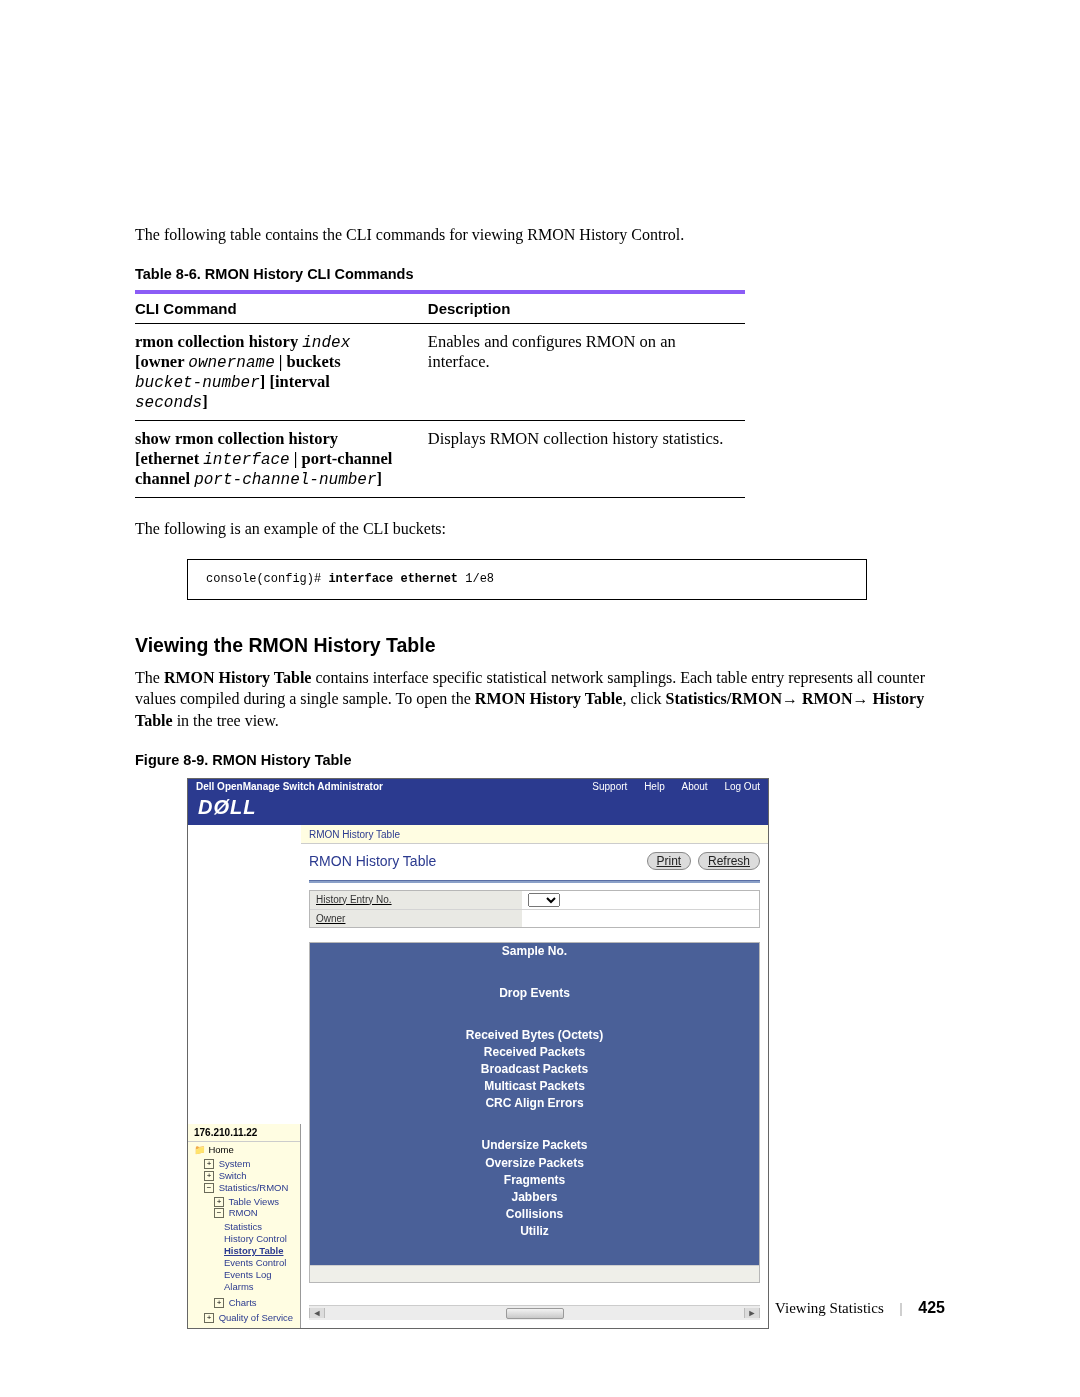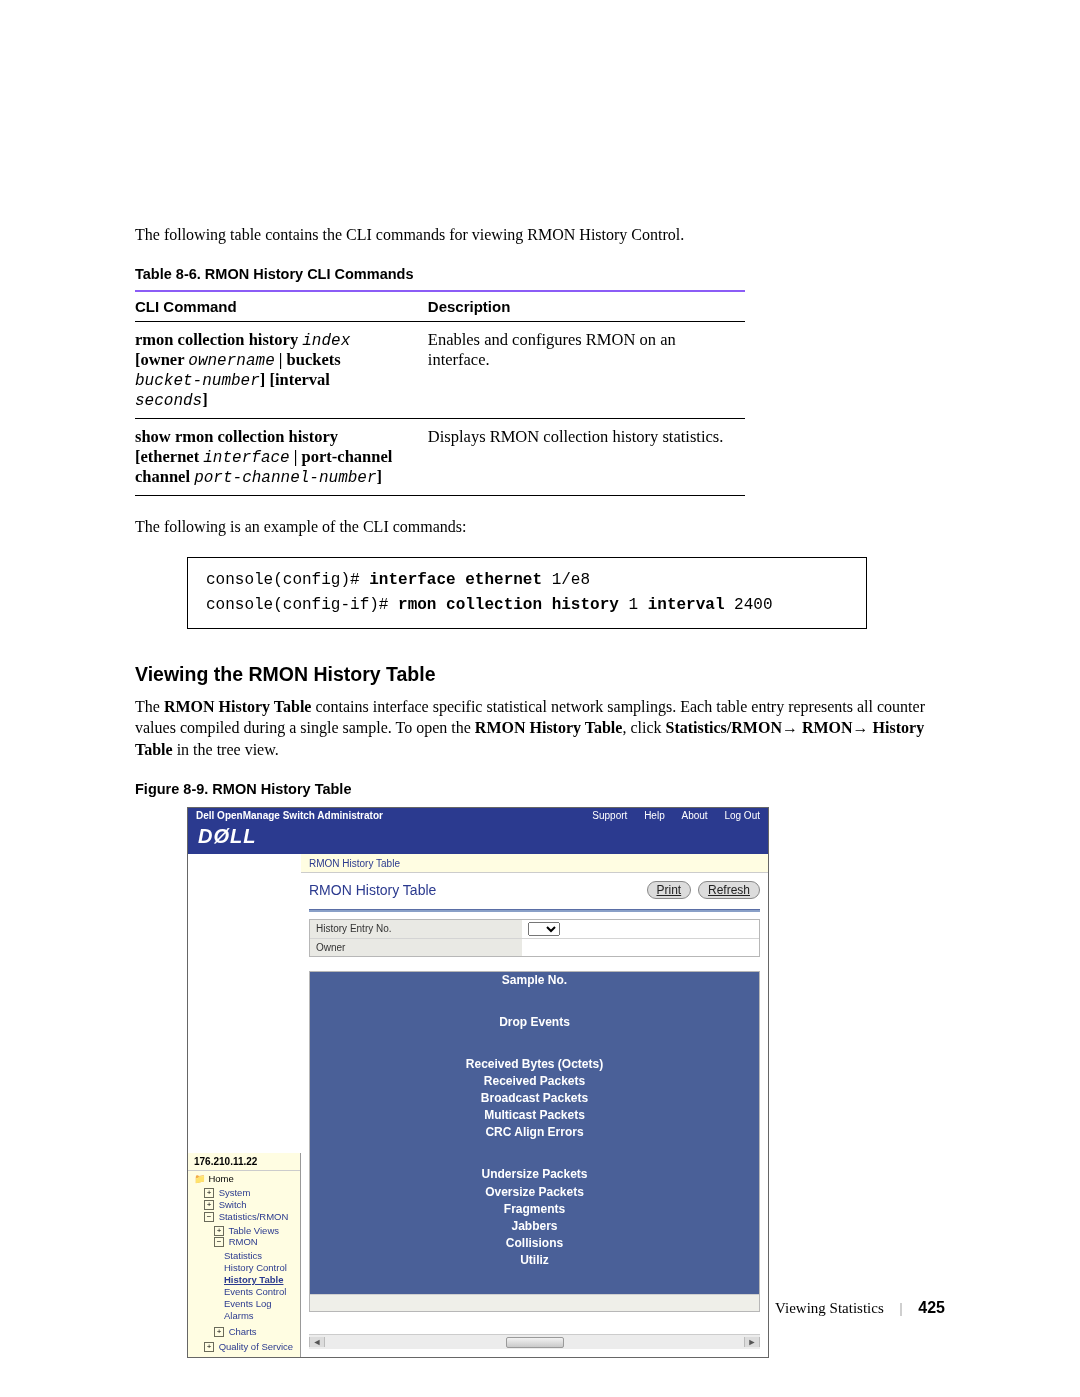--- a/index.html
+++ b/index.html
@@ -44,21 +44,21 @@
   table.cli {
     border-collapse: collapse;
     width: 610px;
     font-size: 16.5px;
   }
   table.cli th {
     text-align: left;
     font-family: Arial, Helvetica, sans-serif;
     font-weight: bold;
     font-size: 15px;
-    border-top: 2px solid #8b5cf6;
+    border-top: 4px solid #8b5cf6;
     border-bottom: 1px solid #000;
     padding: 6px 8px 6px 0;
   }
   table.cli td {
     vertical-align: top;
     padding: 8px 8px 8px 0;
     border-bottom: 1px solid #000;
   }
   table.cli td.cmd {
     width: 48%;
@@ -66,21 +66,21 @@
   }
   table.cli td.cmd .kw { font-weight: bold; font-style: normal; }
   table.cli td.cmd .var { font-style: italic; font-family: 'Courier New', monospace; font-size: 16px; }
   table.cli td.desc { }
   .code-block {
     border: 1px solid #000;
     padding: 10px 18px;
     margin: 8px 0 0 52px;
     width: 680px;
     font-family: 'Courier New', monospace;
-    font-size: 16px;
+    font-size: 12px;
     line-height: 1.55;
     box-sizing: border-box;
   }
   .code-block .b { font-weight: bold; }
   
   .shot {
     width: 580px;
     margin: 10px 0 0 52px;
     border: 1px solid #666;
     font-family: Arial, Helvetica, sans-serif;
@@ -186,20 +186,21 @@
   }
   .shot-hr {
     height: 2px;
     background: #8aa0c8;
     margin: 10px 0 6px 0;
     border-top: 1px solid #5a6ea5;
   }
   .shot-form {
     border: 1px solid #b7b7b7;
     margin-top: 1px;
+    text-decoration: underline;
   }
   .shot-form-row {
     display: flex;
     font-size: 10px;
   }
   .shot-form-row:first-child { border-bottom: 1px solid #d4d4d4; }
   .shot-form-row .lbl {
     width: 200px;
     background: #e9e9e4;
     padding: 3px 6px;
@@ -297,25 +298,24 @@
         <td class="cmd">
           <span class="kw">show rmon collection history</span><br>
           <span class="kw"> [ethernet </span><span class="var">interface</span><span class="kw"> | port-channel </span><br>
           <span class="kw">channel </span><span class="var">port-channel-number</span><span class="kw">]</span>
         </td>
         <td class="desc">Displays RMON collection history statistics.</td>
       </tr>
     </tbody>
   </table>
 
-  <p class="body-text" style="margin-top:20px;">The following is an example of the CLI commands:</p>
+  <p class="body-text" style="margin-top:20px;">The following is an example of the CLI buckets:</p>
 
   <div class="code-block">
     <div><span>console(config)# </span><span class="b">interface ethernet</span><span> 1/e8</span></div>
-    <div><span>console(config-if)# </span><span class="b">rmon collection history</span><span> 1 </span><span class="b">interval</span><span> 2400</span></div>
   </div>
 
   <div class="h2">Viewing the RMON History Table</div>
   <p class="body-text">
     <span>The </span><span class="bold">RMON History Table</span><span> contains interface specific statistical network samplings. Each table entry represents all counter values compiled during a single sample. To open the </span><span class="bold">RMON History Table</span><span>, click </span><span class="bold">Statistics/RMON→ RMON→ History Table</span><span> in the tree view.</span>
   </p>
 
   <div class="figure-caption">Figure 8-9.   RMON History Table</div>
 
   <div class="shot">

